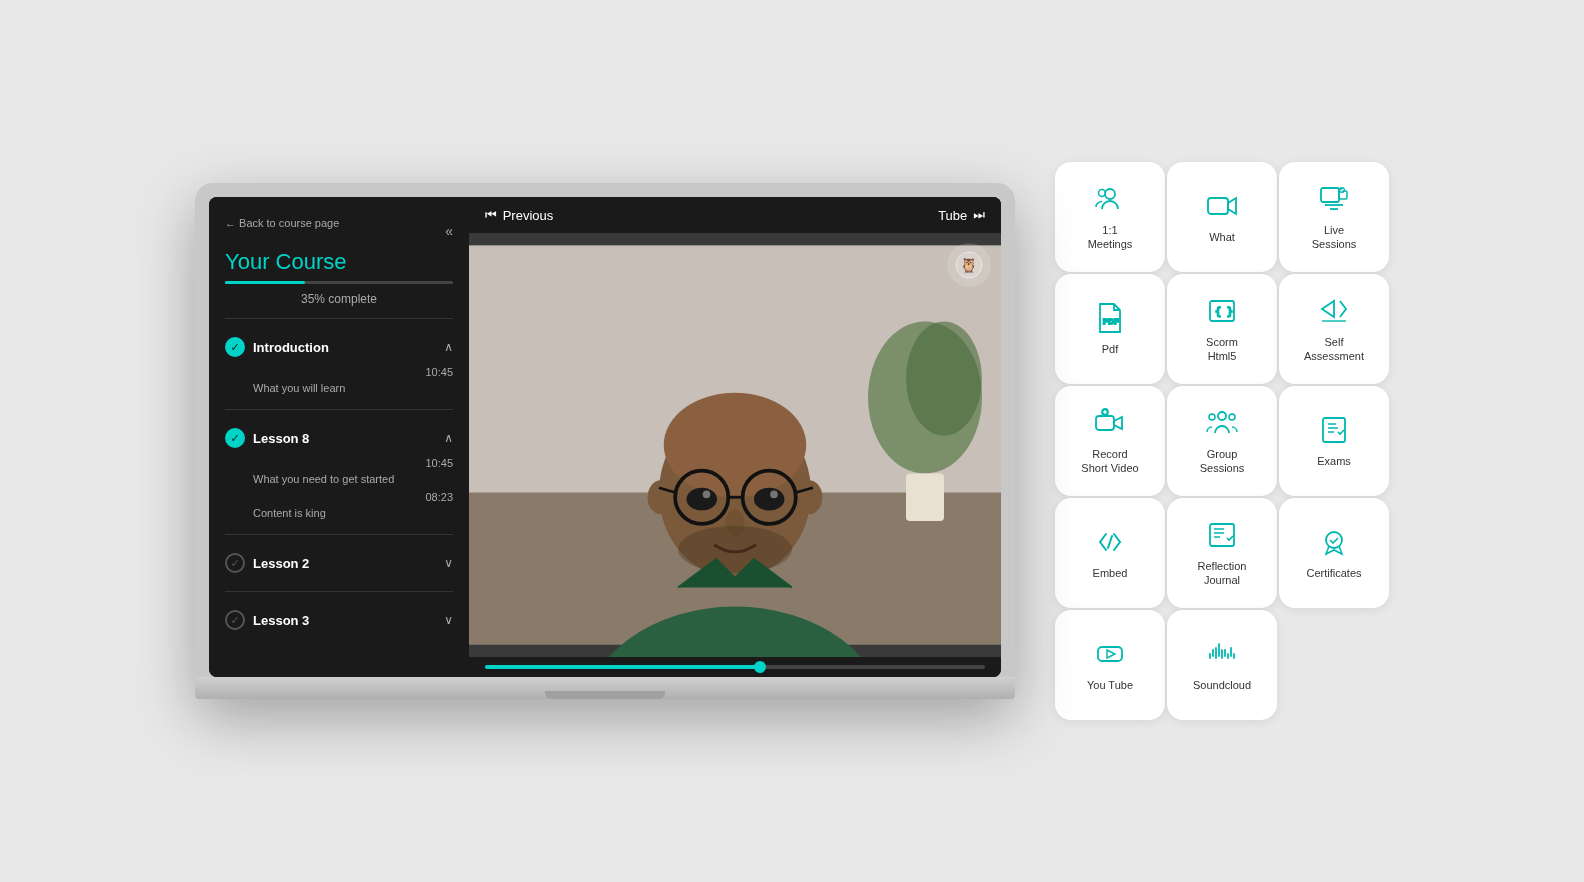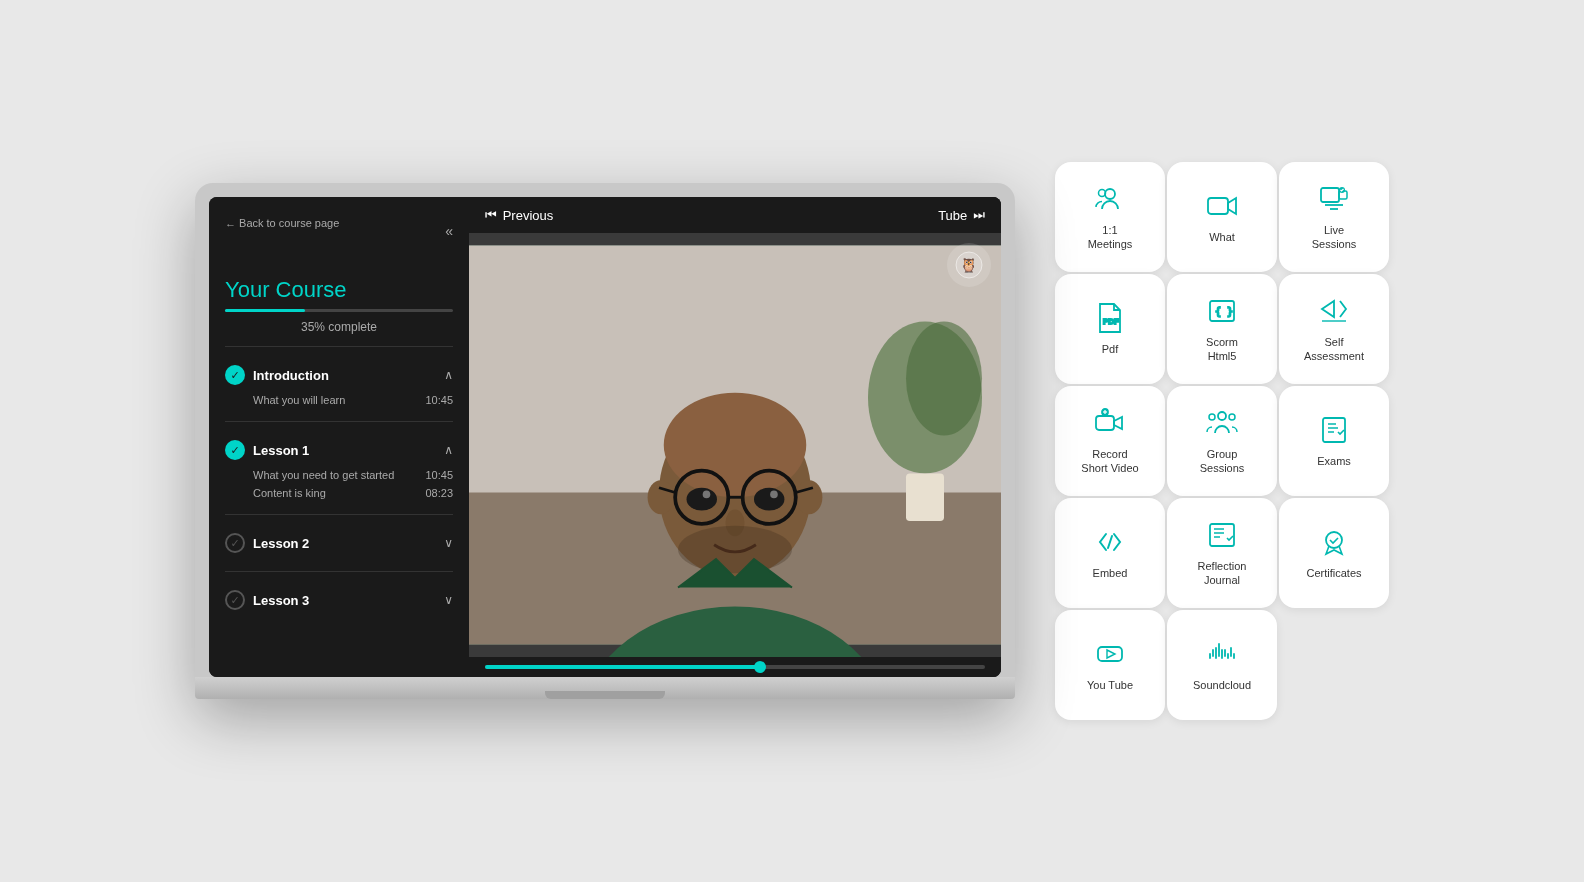--- a/index.html
+++ b/index.html
@@ -179,20 +179,21 @@
 
     .lesson-item-row {
       display: flex;
       justify-content: space-between;
       padding: 3px 0;
     }
 
     .lesson-item-name {
       color: #aaa;
       font-size: 11px;
+      margin-top: 16px;
     }
 
     .lesson-item-time {
       color: #aaa;
       font-size: 11px;
     }
 
     
     .video-area {
       flex: 1;
@@ -317,21 +318,21 @@
 </head>
 <body>
 
 <div class="main-container">
 
   <div class="laptop-wrapper">
     <div class="laptop">
       <div class="laptop-screen">
 
         <div class="sidebar">
-          <div style="display:flex; align-items:center; margin-bottom:32px;">
+          <div style="display:flex; align-items:center; margin-bottom:4px;">
             <span class="back-link">← Back to course page</span>
             <span class="collapse-btn">«</span>
           </div>
           <div class="course-title">Your Course</div>
           <div class="progress-bar-bg">
             <div class="progress-bar-fill"></div>
           </div>
           <div class="progress-text">35% complete</div>
 
           <hr class="sidebar-divider">
@@ -348,21 +349,21 @@
                 <span class="lesson-item-time">10:45</span>
               </div>
             </div>
           </div>
 
           <hr class="sidebar-divider">
 
           <div class="lesson-group">
             <div class="lesson-header">
               <div class="check-circle">✓</div>
-              <span class="lesson-title">Lesson 1</span>
+              <span class="lesson-title">Lesson 8</span>
               <span class="chevron">∧</span>
             </div>
             <div class="lesson-items">
               <div class="lesson-item-row">
                 <span class="lesson-item-name">What you need to get started</span>
                 <span class="lesson-item-time">10:45</span>
               </div>
               <div class="lesson-item-row">
                 <span class="lesson-item-name">Content is king</span>
                 <span class="lesson-item-time">08:23</span>

